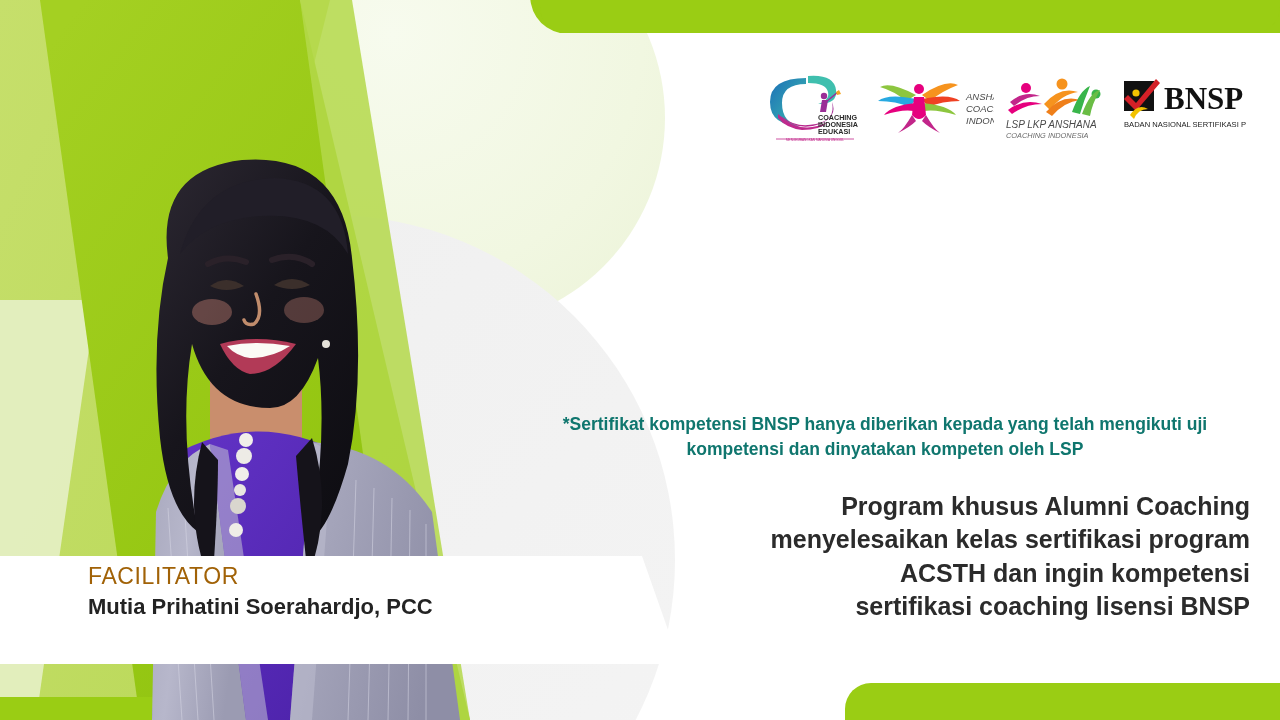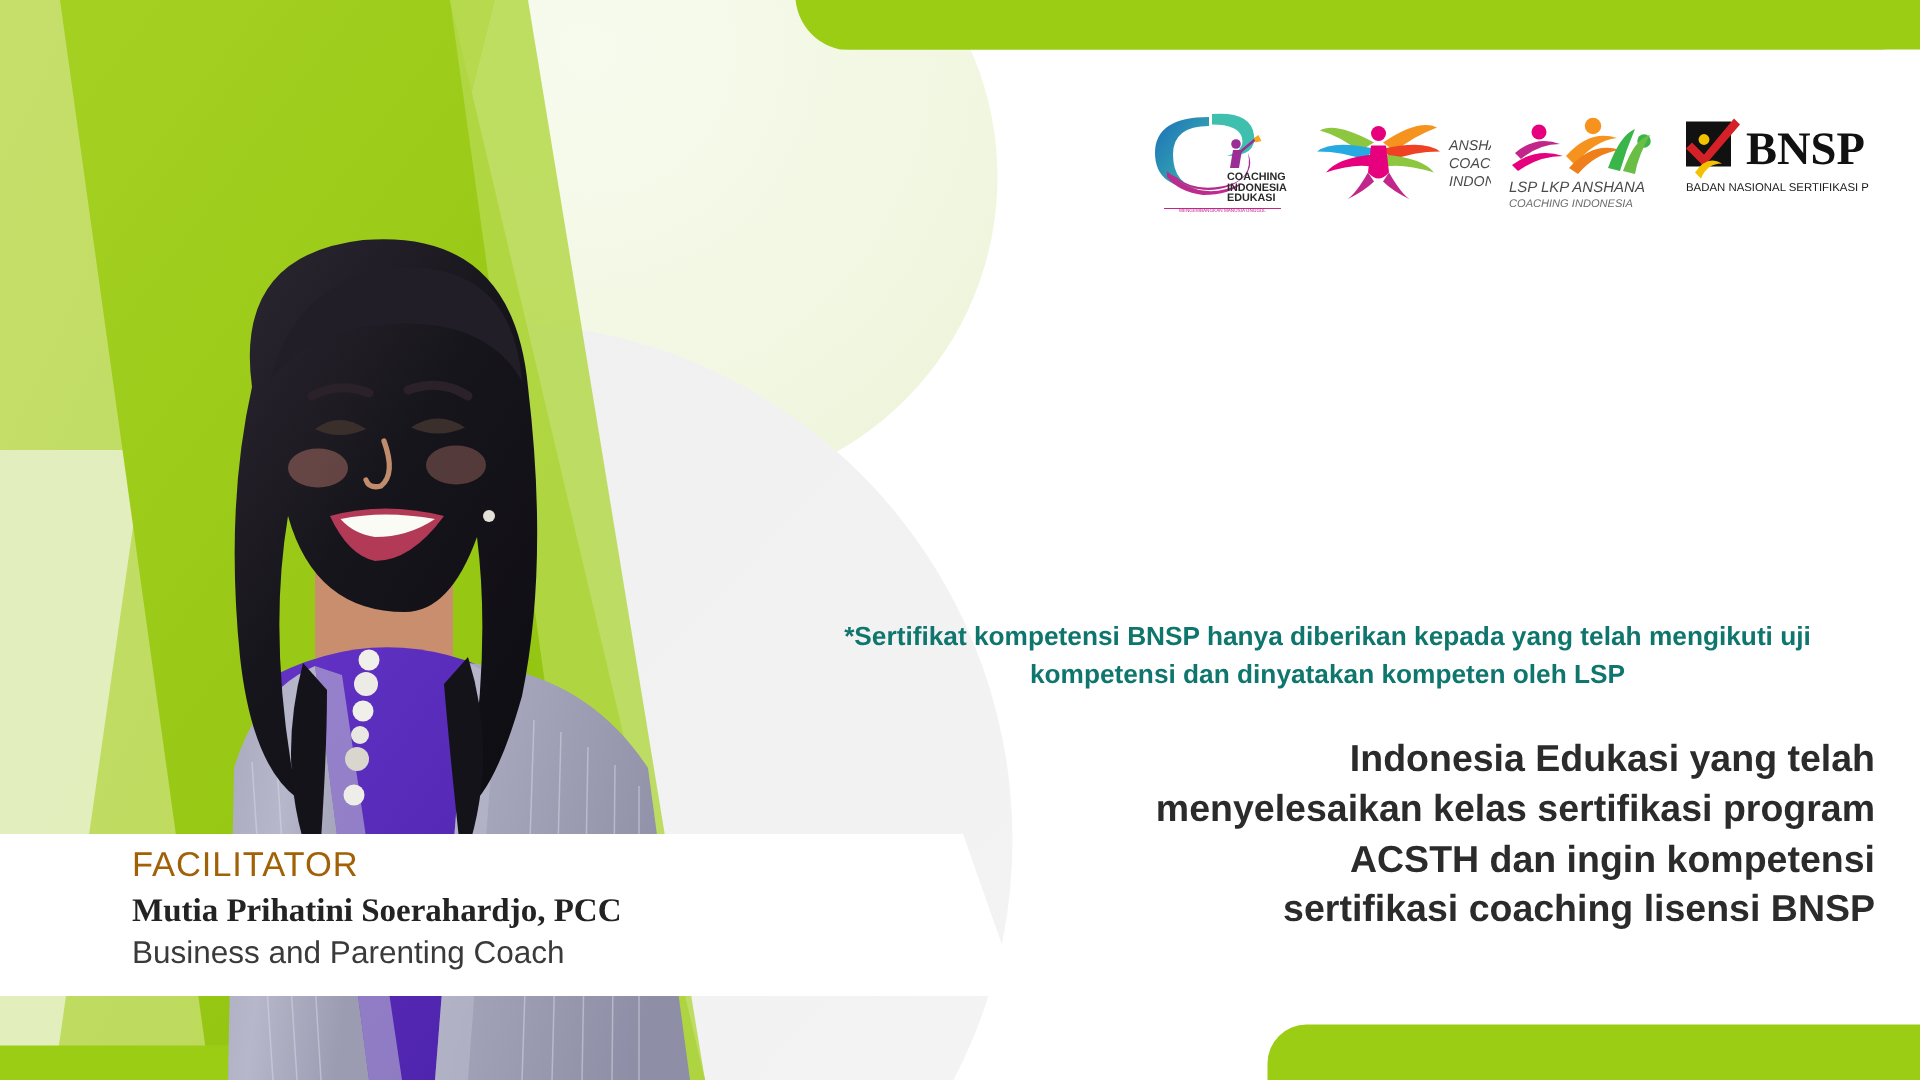--- a/index.html
+++ b/index.html
@@ -114,21 +114,20 @@
     letter-spacing:0.6px;
     color:#a16207;
     line-height:1.25;
   }
   .fac-name {
     font-size:22px;
     font-weight:bold;
     color:#232323;
     line-height:1.3;
     margin-top:2px;
-    font-family:Liberation Serif, serif;
   }
   .fac-title {
     font-size:21px;
     font-weight:normal;
     color:#3a3a3a;
     line-height:1.3;
     margin-top:1px;
   }
 </style>
 </head>
@@ -360,26 +359,25 @@
     </div>
   </div>
 
 
   <div class="subnote">
     <span>*Sertifikat kompetensi BNSP hanya diberikan kepada yang telah</span>
     <span>mengikuti uji kompetensi dan dinyatakan kompeten oleh LSP</span>
   </div>
 
   <div class="bodypara">
-    <span>Indonesia Edukasi yang telah</span>
+    <span>Program khusus Alumni Coaching</span>
     <span>menyelesaikan kelas sertifikasi program</span>
     <span>ACSTH dan ingin kompetensi</span>
     <span>sertifikasi coaching lisensi BNSP</span>
   </div>
 
   <div class="fac-card"></div>
   <div class="fac-inner">
     <div class="fac-role">FACILITATOR</div>
     <div class="fac-name">Mutia Prihatini Soerahardjo, PCC</div>
-    <div class="fac-title">Business and Parenting Coach</div>
   </div>
 
 </div>
 
 </body></html>

